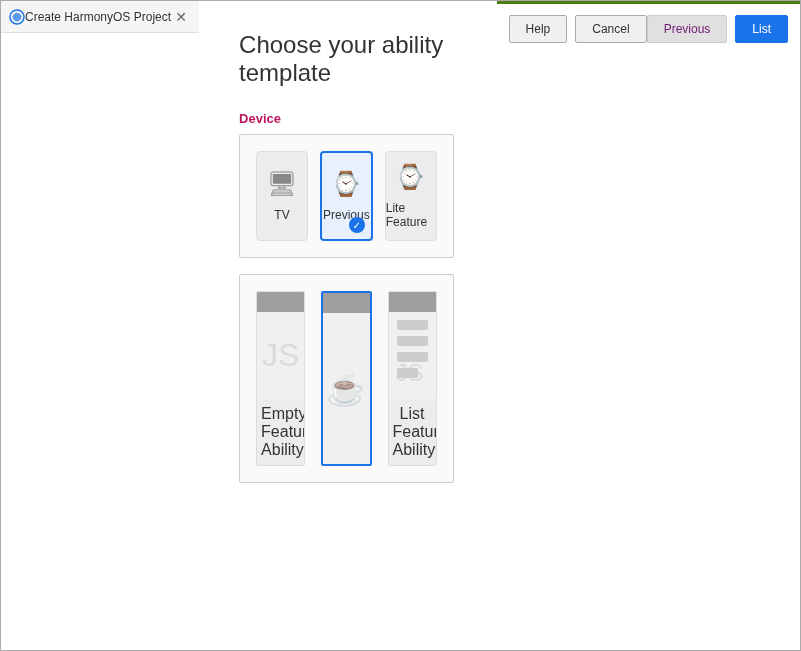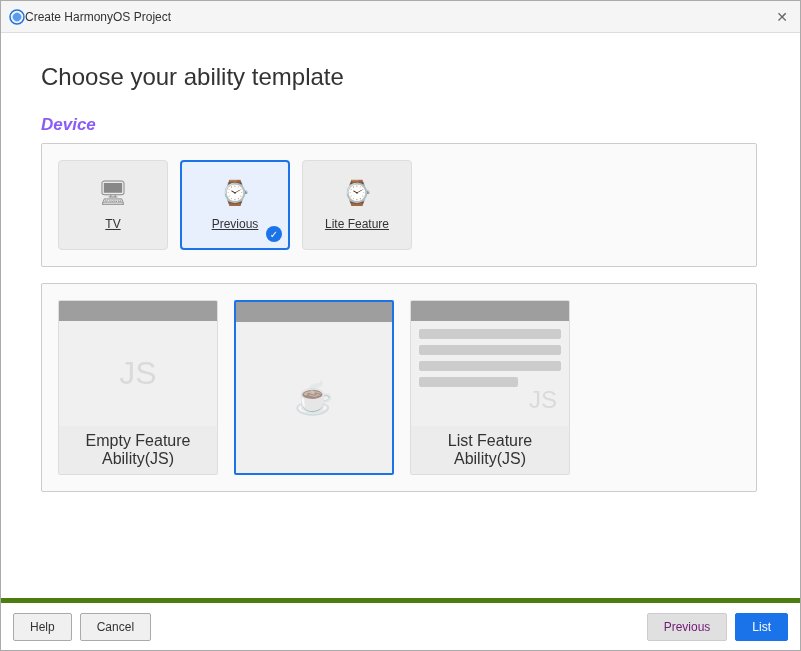--- a/index.html
+++ b/index.html
@@ -11,21 +11,21 @@
       justify-content: center;
       min-height: 100vh;
     }
     .window {
       width: 801px;
       height: 651px;
       background: #ffffff;
       border: 1px solid #aaa;
       box-shadow: 2px 2px 8px rgba(0,0,0,0.3);
       display: flex;
-      flex-direction: column;
+      flex-direction: row;
     }
     .titlebar {
       background: #f5f5f5;
       border-bottom: 1px solid #ddd;
       height: 32px;
       display: flex;
       align-items: center;
       padding: 0 8px;
       flex-shrink: 0;
     }
@@ -53,25 +53,24 @@
       flex-direction: column;
       overflow: hidden;
     }
     .page-title {
       font-size: 24px;
       font-weight: 300;
       color: #333;
       margin-bottom: 24px;
     }
     .section-label {
-      font-size: 17px;
+      font-size: 13px;
       font-weight: 600;
-      color: #8b5cf6;
+      color: #be185d;
       margin-bottom: 8px;
-      font-style: italic;
     }
     .section-box {
       border: 1px solid #ccc;
       border-radius: 2px;
       background: #fafafa;
       padding: 16px;
       margin-bottom: 16px;
     }
     .device-grid {
       display: flex;
@@ -93,21 +92,20 @@
       gap: 6px;
     }
     .device-card.selected {
       border: 2px solid #1a73e8;
       background: #e8f0fe;
     }
     .device-card-label {
       font-size: 12px;
       color: #333;
       margin-top: 4px;
-      text-decoration: underline;
     }
     .device-icon {
       font-size: 24px;
       color: #888;
     }
     .selected-check {
       position: absolute;
       bottom: 6px;
       right: 6px;
       width: 16px;
@@ -175,21 +173,21 @@
     }
     .list-line.short { width: 70%; }
     .template-card-label {
       font-size: 16px;
       color: #333;
       text-align: center;
       padding: 6px 4px 6px;
       background: #ececec;
     }
     .footer {
-      border-top: 5px solid #4d7c0f;
+      border-top: 3px solid #4d7c0f;
       height: 52px;
       display: flex;
       align-items: center;
       padding: 0 12px;
       flex-shrink: 0;
     }
     .footer-left {
       display: flex;
       gap: 8px;
     }

